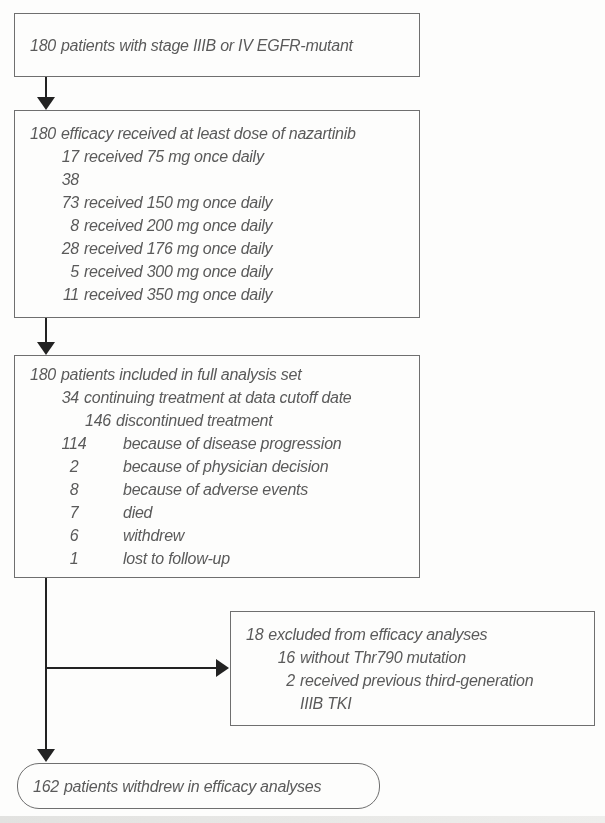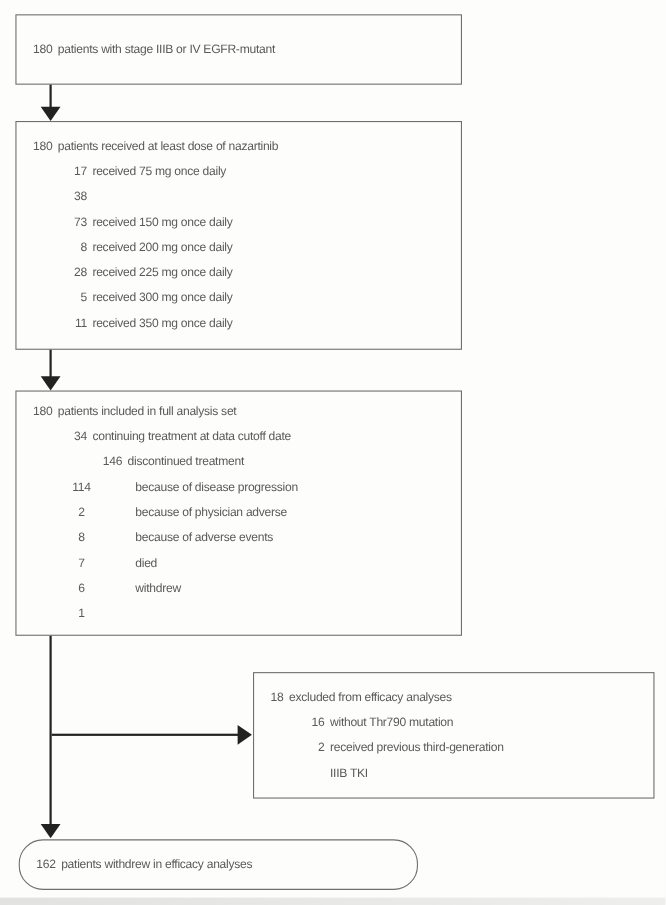--- a/index.html
+++ b/index.html
@@ -7,23 +7,24 @@
     font-family:"Liberation Sans", sans-serif;
     background:#f4f4f2;
   }
   #canvas{
     position:relative;
     width:605px;
     height:823px;
     background:var(--page-bg,#fdfdfc);
     overflow:hidden;
     color:var(--text,#5a5a5a);
-    font-size:11px;
+    font-size:16px;
     font-weight:500;
     letter-spacing:-0.25px;
+    font-style:italic;
   }
   .flowbox{
     position:absolute;
     border:1.5px solid var(--border,#6f6f6f);
     background:transparent;
     box-sizing:border-box;
     display:flex;
     flex-direction:column;
     justify-content:center;
     padding-left:15px;
@@ -83,40 +84,40 @@
         <span class="txt">patients with stage IIIB or IV EGFR-mutant</span>
       </div>
     </div>
 
   <div class="vline" id="arrow1-line"></div>
   <div class="head-down" id="arrow1-head"></div>
 
   <div class="flowbox" id="box-dosed">
       <div class="line lv-0">
         <span class="num">180</span>
-        <span class="txt">patients received at least dose of nazartinib</span>
+        <span class="txt">efficacy received at least dose of nazartinib</span>
       </div>
       <div class="line lv-1">
         <span class="num">17</span>
         <span class="txt">received 75 mg once daily</span>
       </div>
       <div class="line lv-1">
         <span class="num">38</span>
       </div>
       <div class="line lv-1">
         <span class="num">73</span>
         <span class="txt">received 150 mg once daily</span>
       </div>
       <div class="line lv-1">
         <span class="num">8</span>
         <span class="txt">received 200 mg once daily</span>
       </div>
       <div class="line lv-1">
         <span class="num">28</span>
-        <span class="txt">received 225 mg once daily</span>
+        <span class="txt">received 176 mg once daily</span>
       </div>
       <div class="line lv-1">
         <span class="num">5</span>
         <span class="txt">received 300 mg once daily</span>
       </div>
       <div class="line lv-1">
         <span class="num">11</span>
         <span class="txt">received 350 mg once daily</span>
       </div>
     </div>
@@ -136,36 +137,37 @@
       <div class="line lv-2">
         <span class="num">146</span>
         <span class="txt">discontinued treatment</span>
       </div>
       <div class="line lv-3">
         <span class="num">114</span>
         <span class="txt">because of disease progression</span>
       </div>
       <div class="line lv-3">
         <span class="num">2</span>
-        <span class="txt">because of physician adverse</span>
+        <span class="txt">because of physician decision</span>
       </div>
       <div class="line lv-3">
         <span class="num">8</span>
         <span class="txt">because of adverse events</span>
       </div>
       <div class="line lv-3">
         <span class="num">7</span>
         <span class="txt">died</span>
       </div>
       <div class="line lv-3">
         <span class="num">6</span>
         <span class="txt">withdrew</span>
       </div>
       <div class="line lv-3">
         <span class="num">1</span>
+        <span class="txt">lost to follow-up</span>
       </div>
     </div>
 
   <div class="vline" id="stem-line"></div>
   <div class="head-down" id="stem-head"></div>
 
   <div class="hline" id="branch-line"></div>
   <div class="head-right" id="branch-head"></div>
 
   <div class="flowbox" id="box-excluded">

